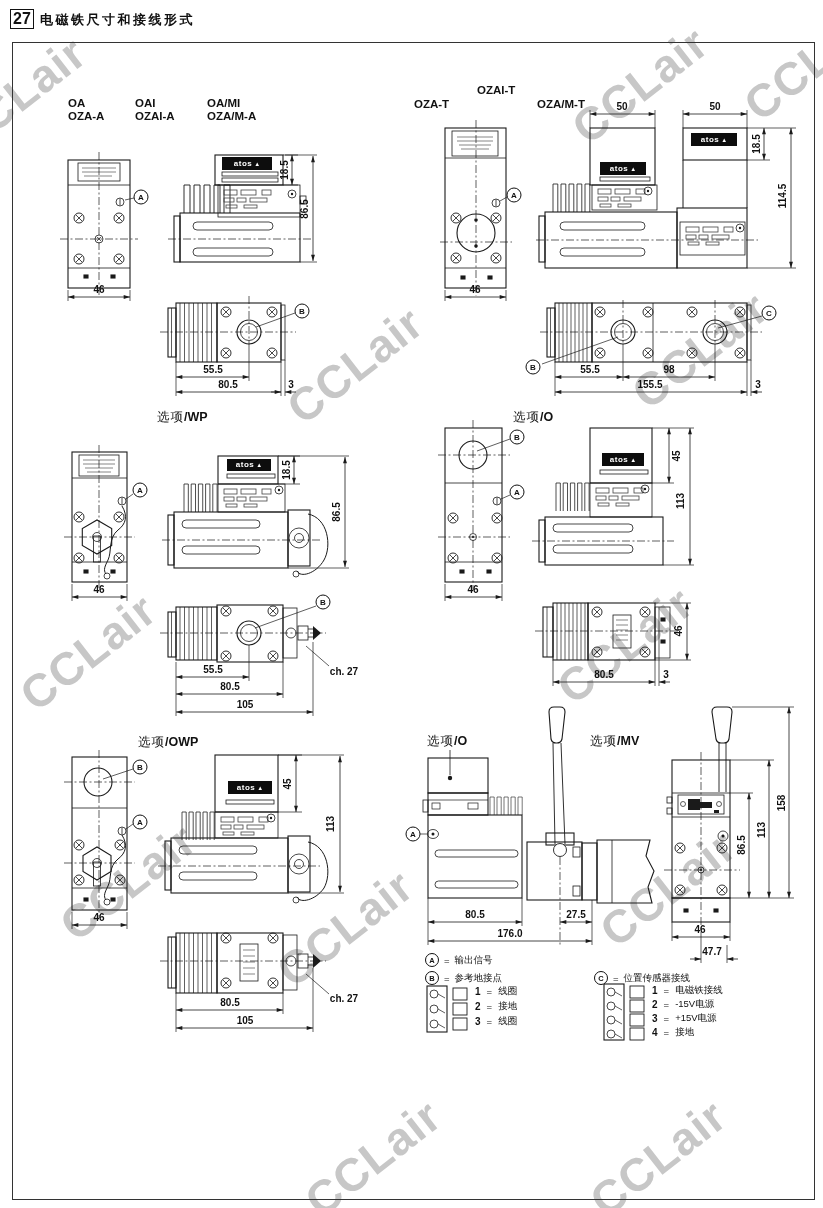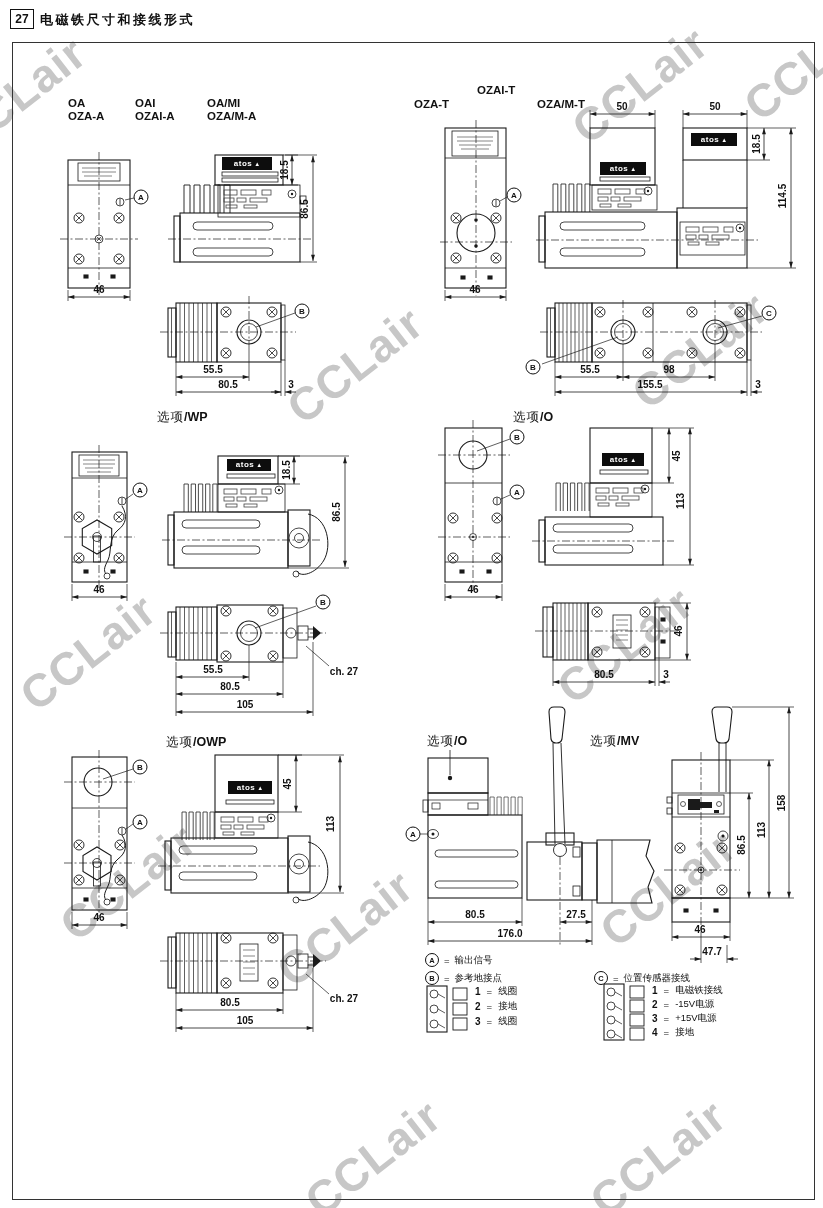--- a/index.html
+++ b/index.html
@@ -1,21 +1,21 @@
 <!DOCTYPE html>
 <html><head>
 <meta charset="utf-8">
 <style>
   html,body{margin:0;padding:0;background:#fff}
   .page{position:relative;width:823px;height:1208px;background:#fff;overflow:hidden;
         font-family:"Liberation Sans",sans-serif;color:#111}
   .wm{position:absolute;color:#c7c7c7;font-weight:bold;font-size:46px;letter-spacing:1px;
       transform:translate(-50%,-50%) rotate(-38deg);white-space:nowrap;z-index:1}
   .hdr-num{position:absolute;left:10px;top:9px;width:22px;height:18px;border:1.6px solid #111;
-           display:flex;align-items:center;justify-content:center;font-size:12px;font-weight:bold;z-index:5}
+           display:flex;align-items:center;justify-content:center;font-size:16px;font-weight:bold;z-index:5}
   .hdr-title{position:absolute;left:40px;top:11px;font-size:13px;font-weight:bold;letter-spacing:2.5px;z-index:5}
   .frame{position:absolute;left:12px;top:42px;width:801px;height:1156px;border:1.4px solid #333;z-index:2}
   svg.art{position:absolute;left:0;top:0;z-index:3;pointer-events:none}
   .t{position:absolute;white-space:nowrap;z-index:4}
   .mlcol{font-size:11.5px;font-weight:bold;line-height:13px}
   .sec{font-size:12.5px}
   .sec .zh{letter-spacing:1px}
   .sec .cd{font-weight:bold}
   .dim{font-size:10px;font-weight:bold;line-height:10px;transform:translate(-50%,-50%)}
   .dimv{transform:translate(-50%,-50%) rotate(-90deg)}
@@ -549,21 +549,21 @@
   <div class="t mlcol" style="left:414px;top:98px">OZA-T</div>
   <div class="t mlcol" style="left:477px;top:84px">OZAI-T</div>
   <div class="t mlcol" style="left:537px;top:98px">OZA/M-T</div>
 
   <div class="t sec" style="left:157px;top:409px">
     <span class="zh">选项</span><span class="cd">/WP</span>
   </div>
   <div class="t sec" style="left:513px;top:409px">
     <span class="zh">选项</span><span class="cd">/O</span>
   </div>
-  <div class="t sec" style="left:166px;top:734px">
+  <div class="t sec" style="left:138px;top:734px">
     <span class="zh">选项</span><span class="cd">/OWP</span>
   </div>
   <div class="t sec" style="left:427px;top:733px">
     <span class="zh">选项</span><span class="cd">/O</span>
   </div>
   <div class="t sec" style="left:590px;top:733px">
     <span class="zh">选项</span><span class="cd">/MV</span>
   </div>
 
   <div class="atos" style="left:222px;top:157px;width:50px;height:13px">

